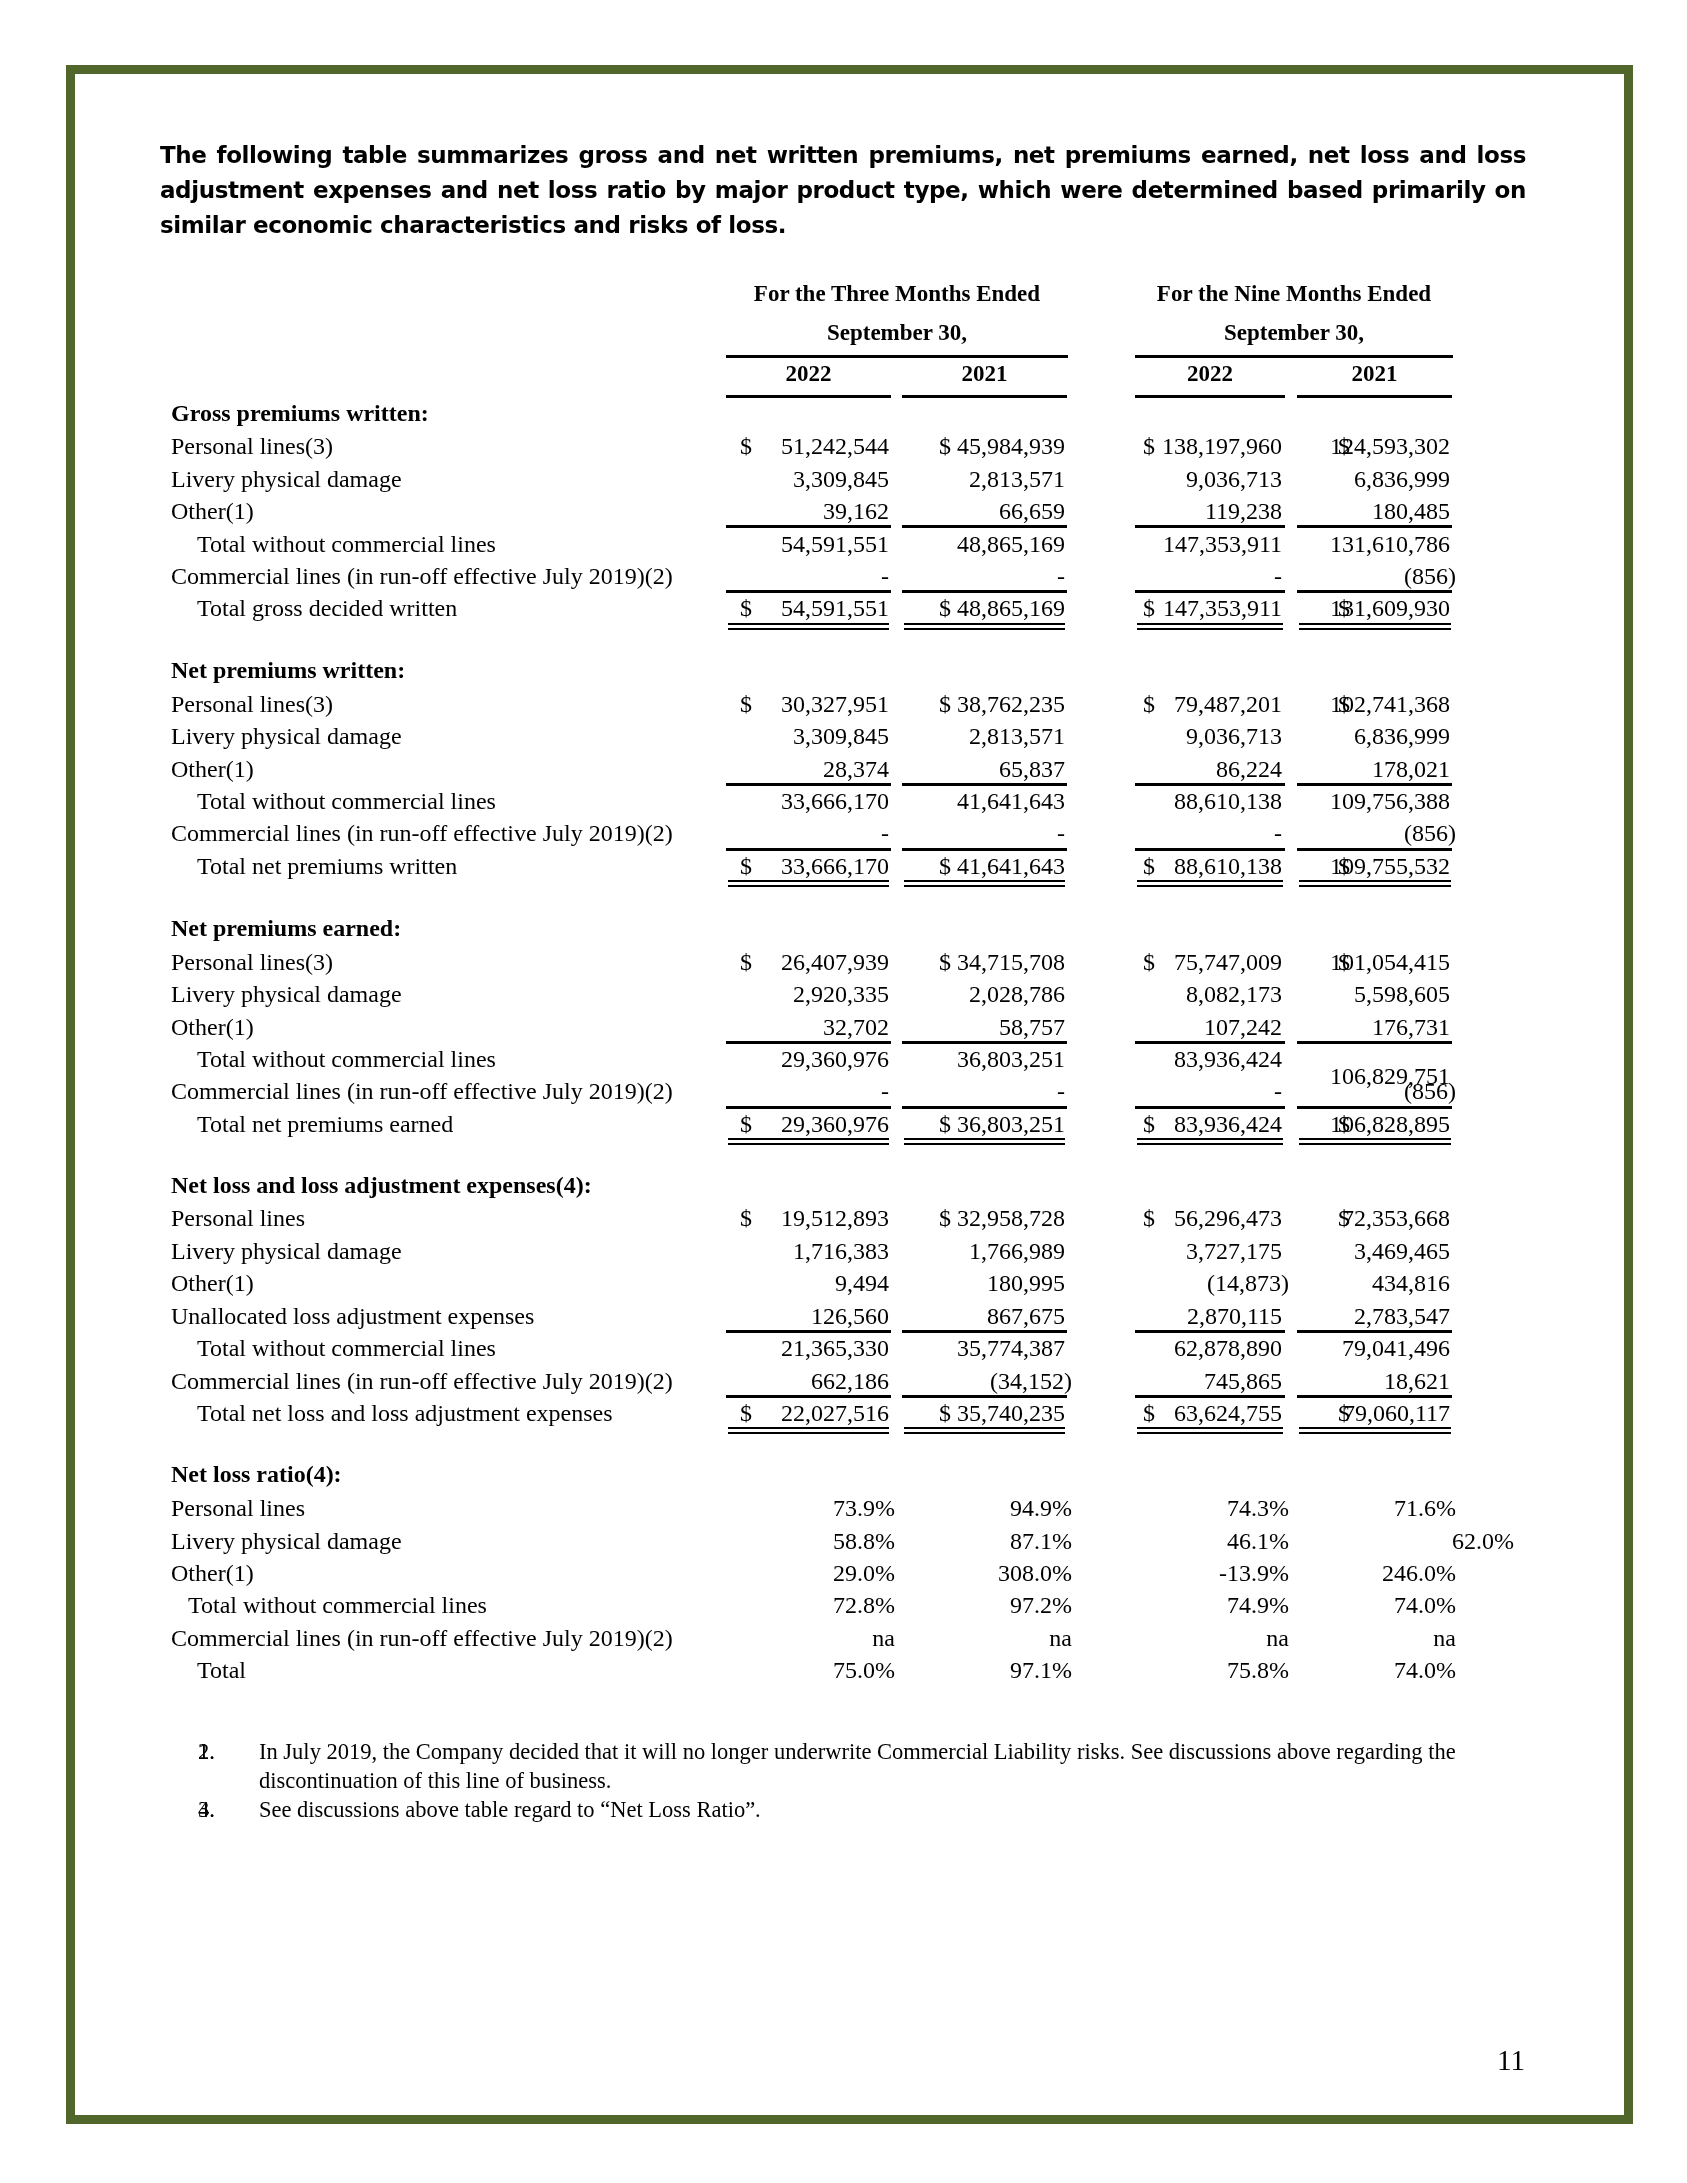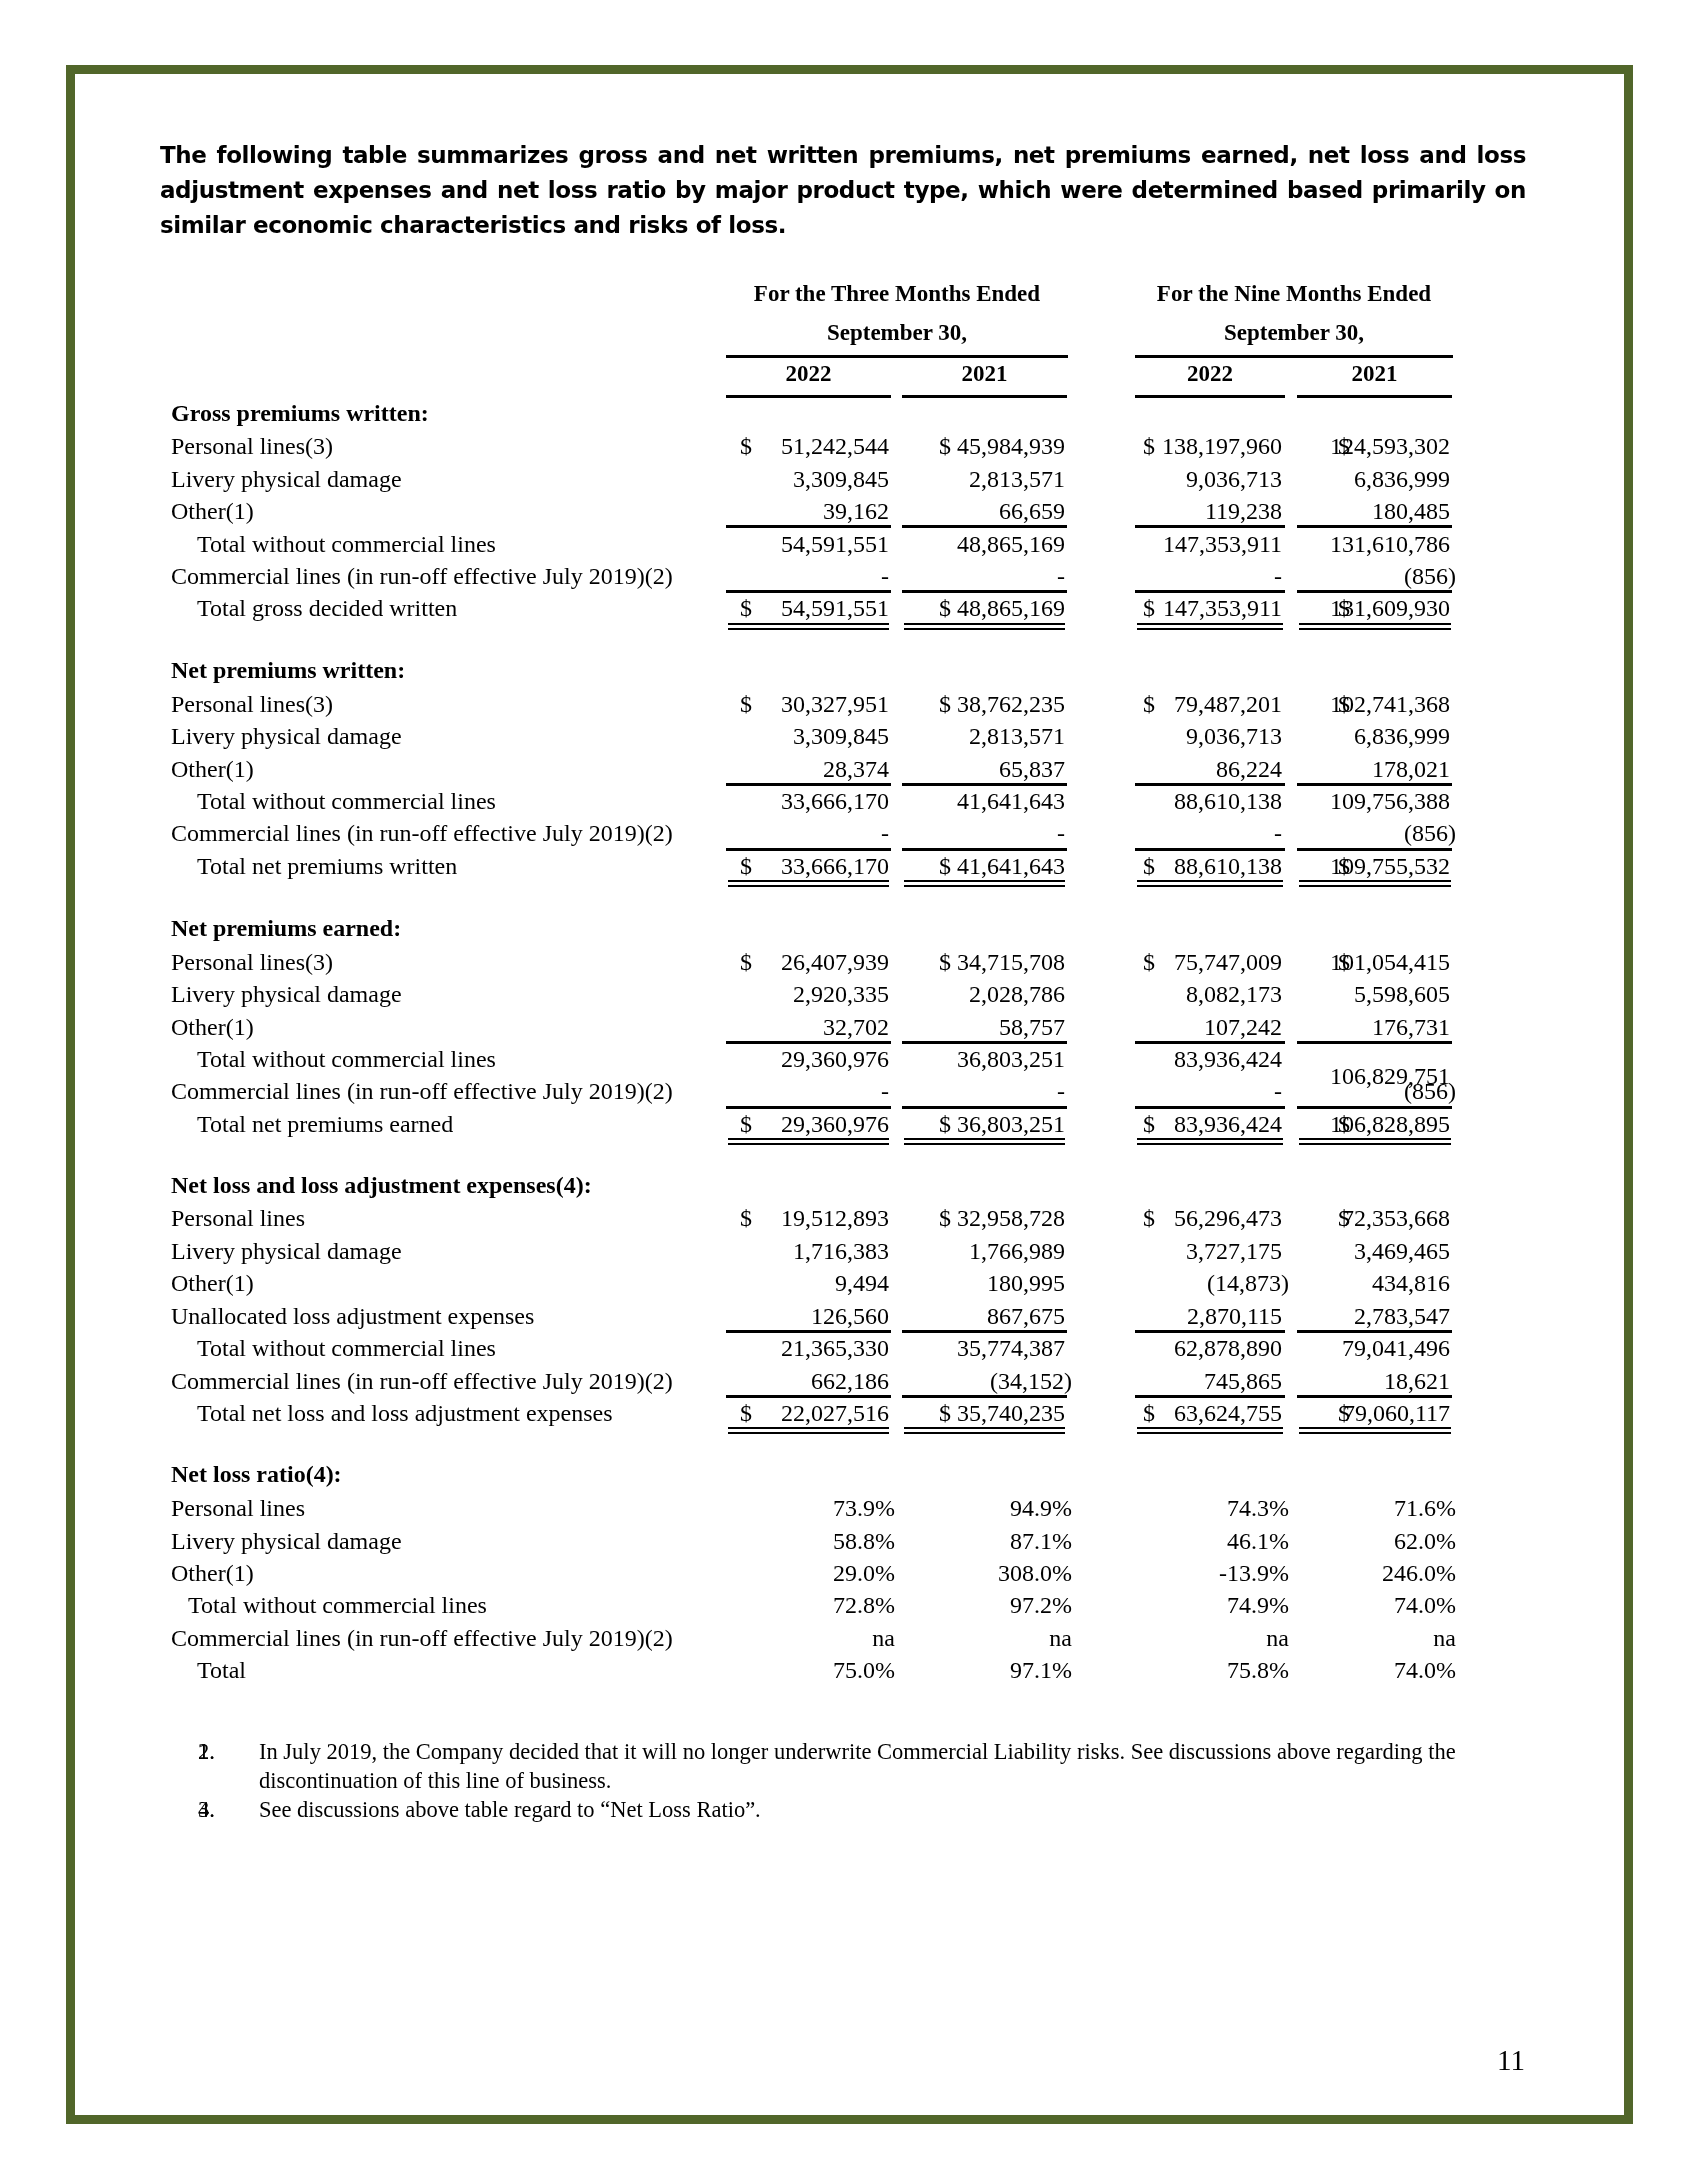--- a/index.html
+++ b/index.html
@@ -330,21 +330,21 @@
         <span class="cell" style="left: 697px; width: 198px;">73.9%</span>
         <span class="cell" style="left: 874px; width: 198px;">94.9%</span>
         <span class="cell" style="left: 1091px; width: 198px;">74.3%</span>
         <span class="cell" style="left: 1258px; width: 198px;">71.6%</span>
       </div>
       <div class="row" style="top: 1528px;">
         <span class="lbl">Livery physical damage</span>
         <span class="cell" style="left: 697px; width: 198px;">58.8%</span>
         <span class="cell" style="left: 874px; width: 198px;">87.1%</span>
         <span class="cell" style="left: 1091px; width: 198px;">46.1%</span>
-        <span class="cell" style="left: 1258px; width: 198px;">62.0%</span>
+        <span class="cell" style="left: 1316px; width: 198px;">62.0%</span>
       </div>
       <div class="row" style="top: 1560px;">
         <span class="lbl">Other(1)</span>
         <span class="cell" style="left: 697px; width: 198px;">29.0%</span>
         <span class="cell" style="left: 874px; width: 198px;">308.0%</span>
         <span class="cell" style="left: 1091px; width: 198px; text-align: right;">-13.9%</span>
         <span class="cell" style="left: 1258px; width: 198px;">246.0%</span>
       </div>
       <div class="row" style="top: 1592px;">
         <span class="lbl ind2">Total without commercial lines</span>

